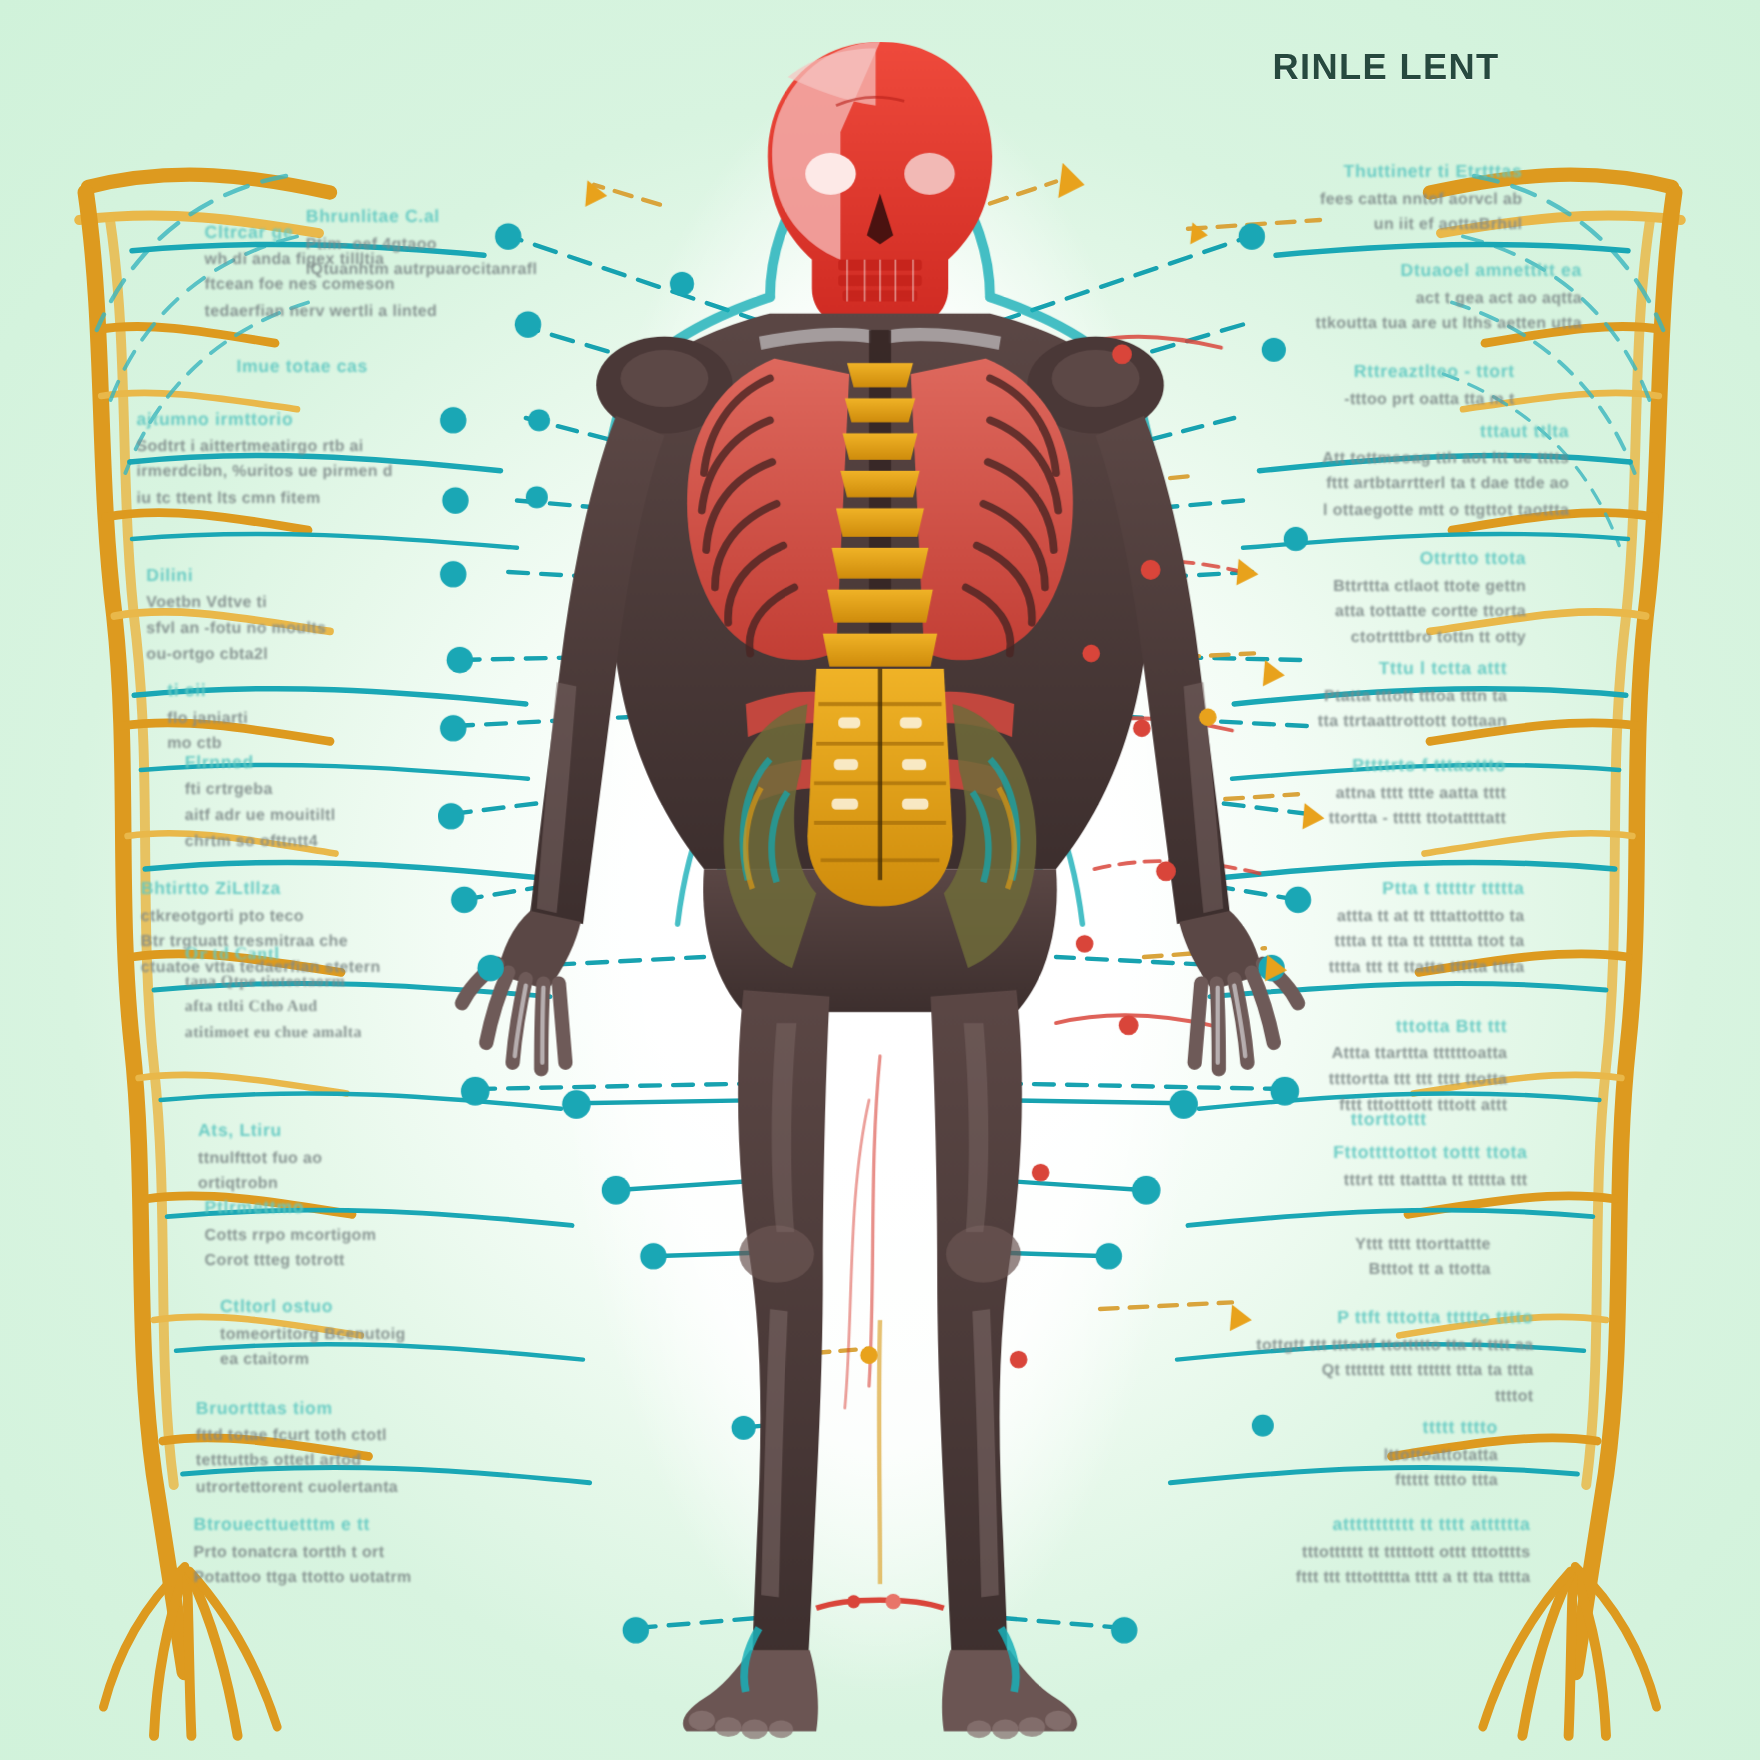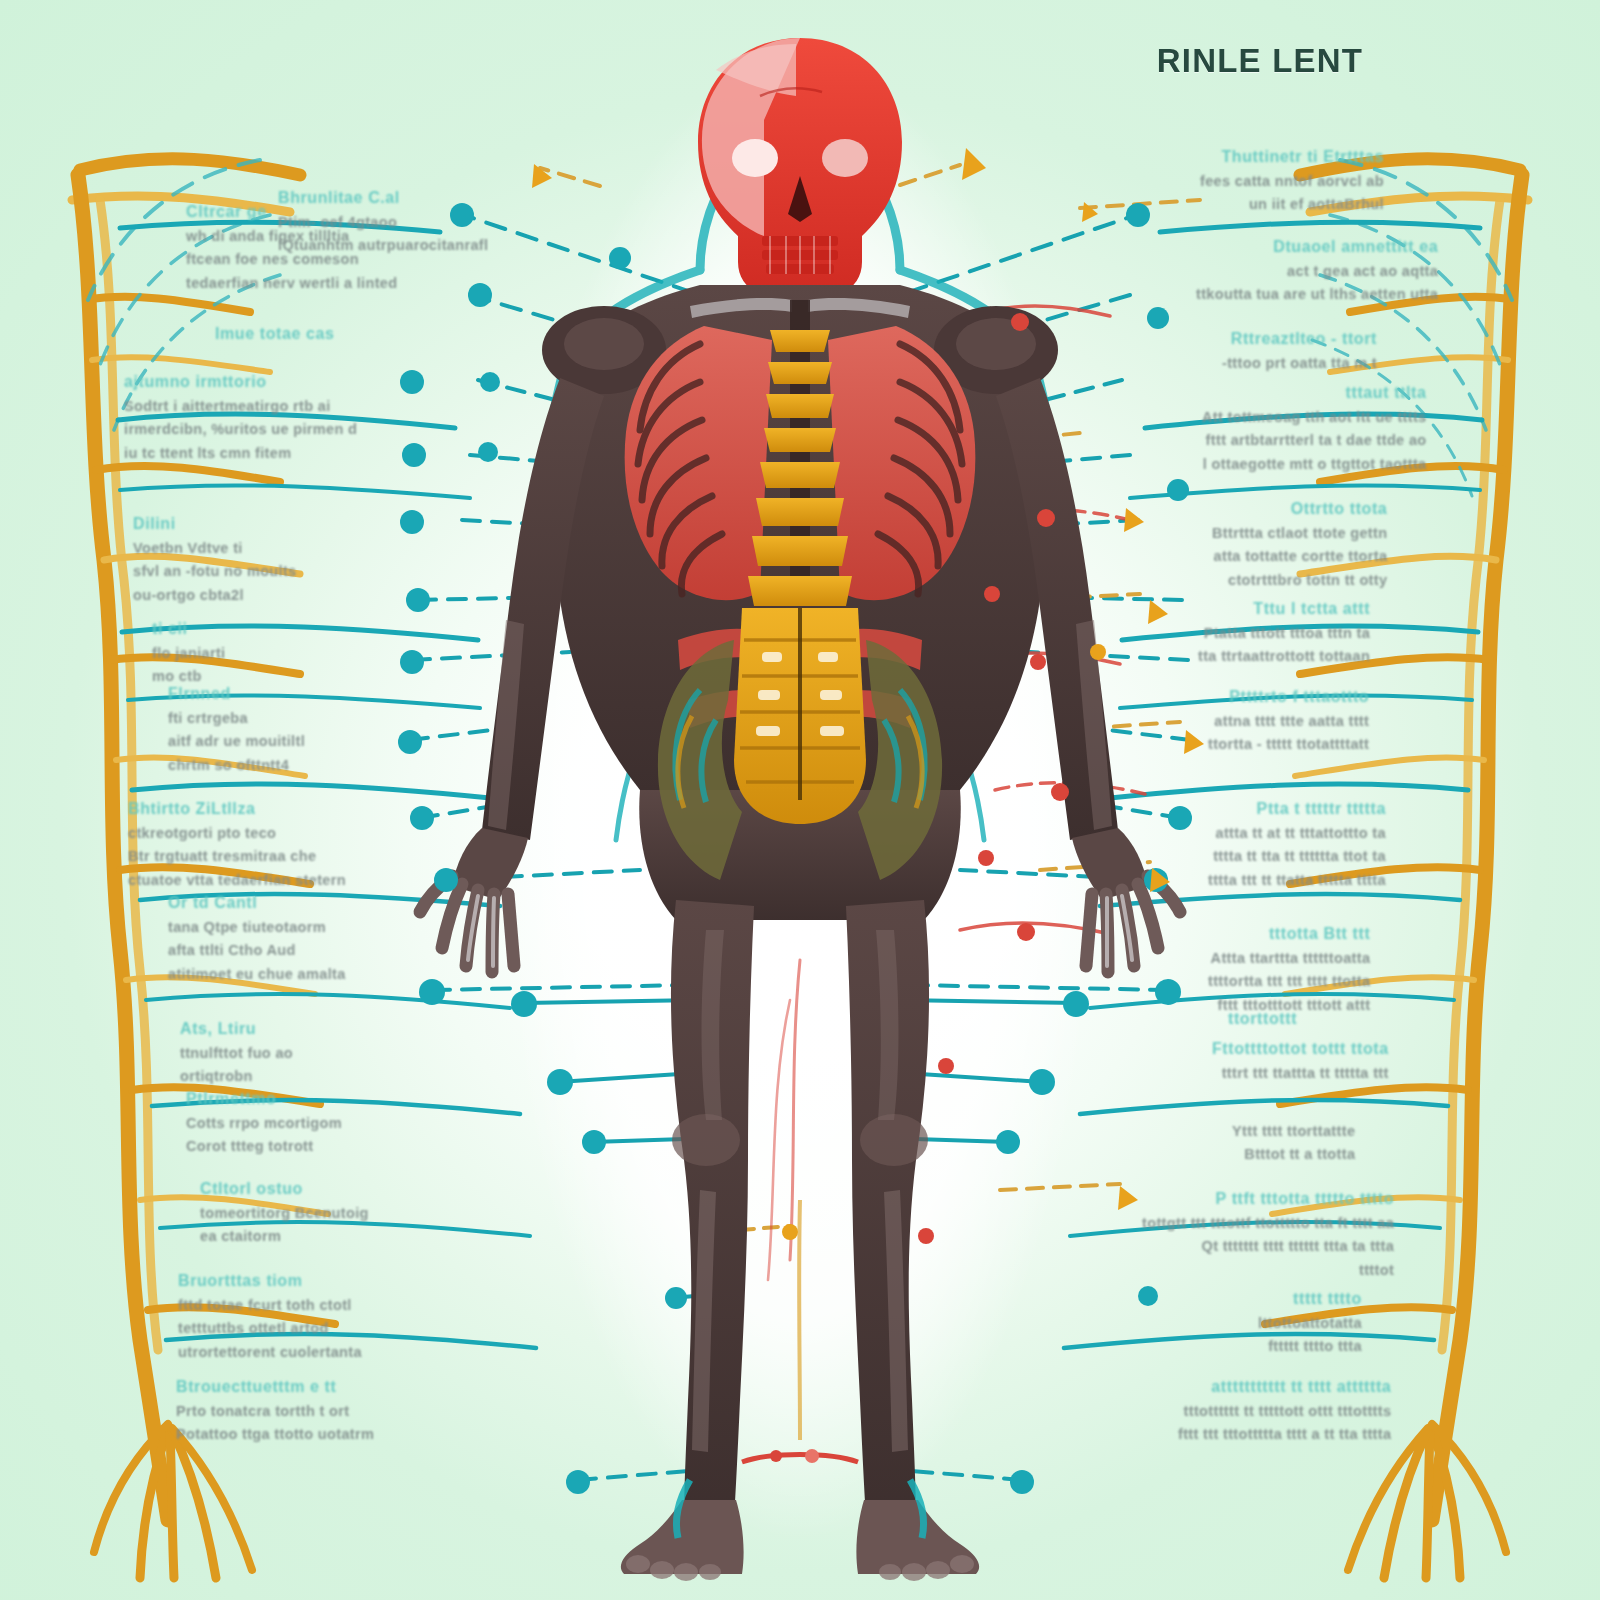--- a/index.html
+++ b/index.html
@@ -555,21 +555,21 @@
         <div class="b">fti crtrgeba</div>
         <div class="b">aitf adr ue  mouitiltl</div>
         <div class="b">chrtm so  ofttntt4</div>
       </div>
       <div class="ann" style="left: 128px; top: 800px;">
         <div class="h">Bhtirtto ZiLtllza</div>
         <div class="b">ctkreotgorti pto teco</div>
         <div class="b">Btr trgtuatt tresmitraa che</div>
         <div class="b">ctuatoe vtta  tedaerfian stetern</div>
       </div>
-      <div class="ann" style="left: 168px; top: 894px;">
+      <div class="ann" style="left: 168px; top: 859px; font-family: Liberation Serif, serif;">
         <div class="h">Or td Cantl</div>
         <div class="b">tana Qtpe  tiuteotaorm</div>
         <div class="b">afta ttlti  Ctho Aud</div>
         <div class="b">atitimoet eu chue amalta</div>
       </div>
       <div class="ann" style="left: 180px; top: 1020px;">
         <div class="h">Ats, Ltiru</div>
         <div class="b">ttnulfttot fuo ao</div>
         <div class="b">ortiqtrobn</div>
       </div>

